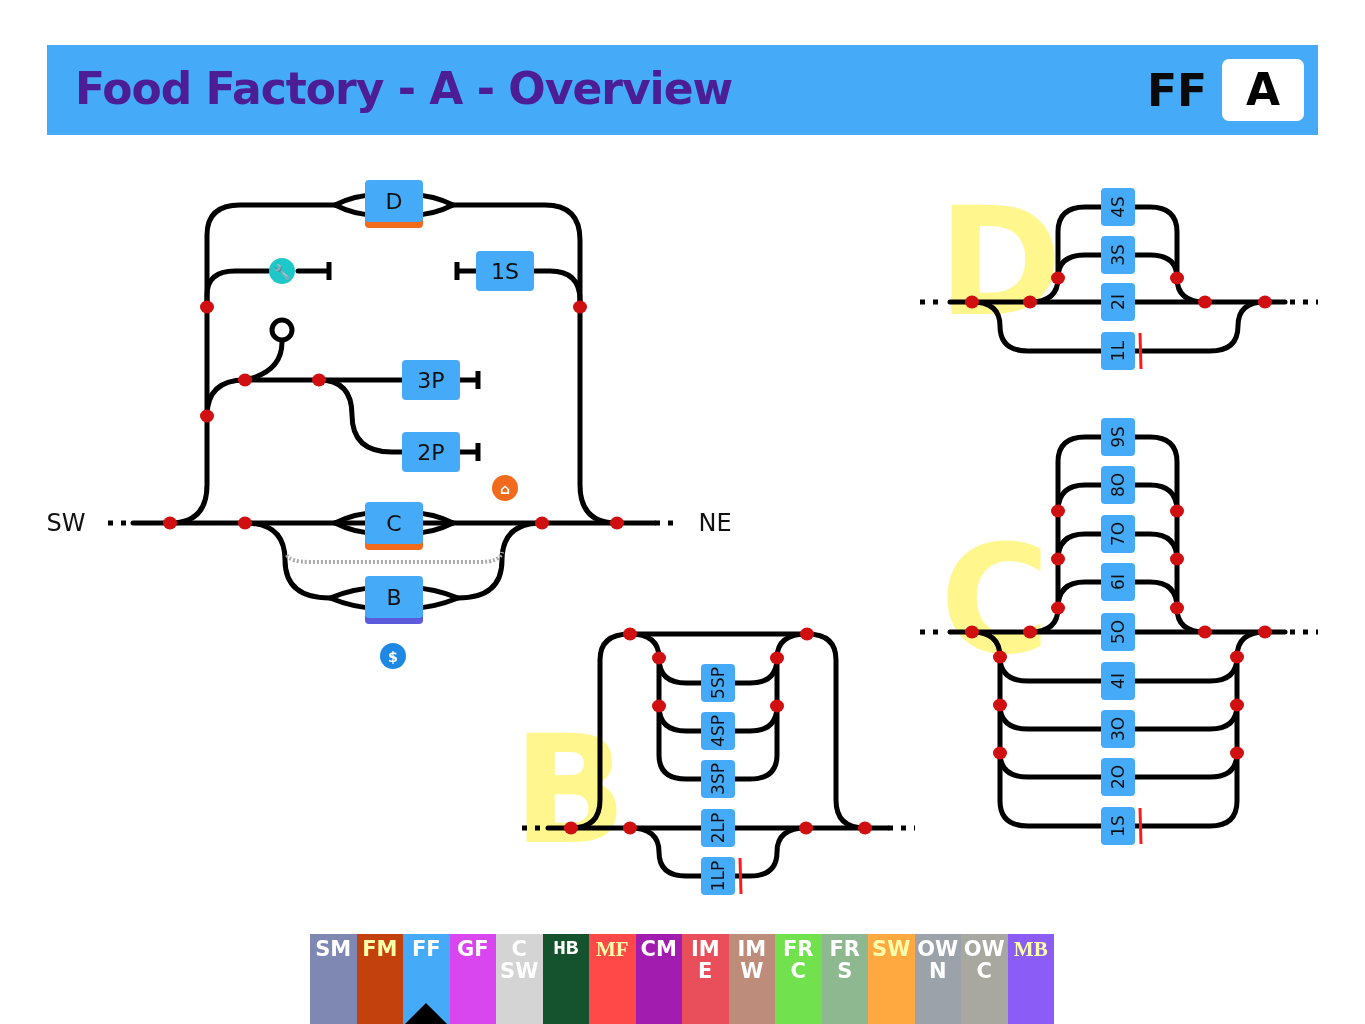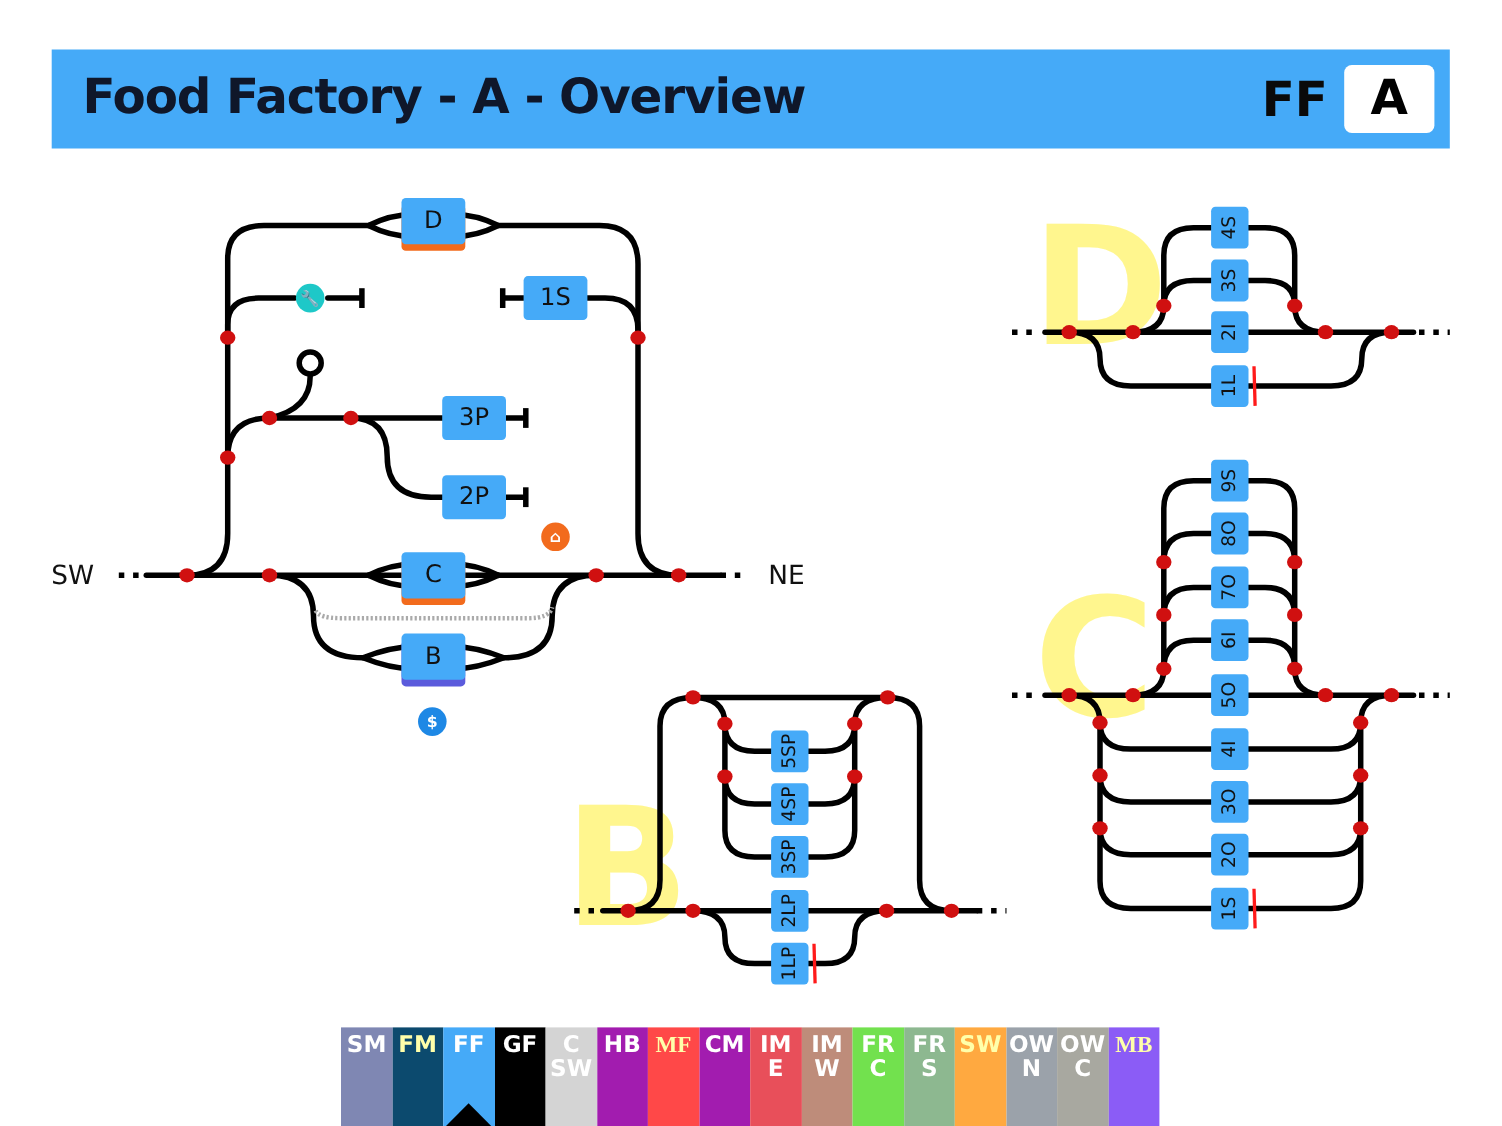--- a/index.html
+++ b/index.html
@@ -1,18 +1,18 @@
 <!DOCTYPE html>
 <html><head>
 <meta charset="utf-8">
 <style>
   html,body{margin:0;padding:0;background:#fff;}
   body{width:1365px;height:1024px;position:relative;overflow:hidden;font-family:"DejaVu Sans",sans-serif;}
   .header{position:absolute;left:47px;top:45px;width:1271px;height:90px;background:#45aaf8;}
-  .title{position:absolute;left:28px;top:18px;font-size:44px;font-weight:bold;color:#0f172a;font-family:"DejaVu Sans",sans-serif;letter-spacing:-1px;}
+  .title{position:absolute;left:28px;top:18px;font-size:44px;font-weight:bold;color:#4c1d95;font-family:"DejaVu Sans",sans-serif;letter-spacing:-1px;}
   .code{position:absolute;left:1100px;top:20px;font-size:44px;font-weight:bold;color:#0a0a0a;}
   .badge{position:absolute;left:1175px;top:14px;width:82px;height:62px;background:#fff;border-radius:7px;text-align:center;line-height:62px;font-size:44px;font-weight:bold;color:#000;}
   svg.diagram{position:absolute;left:0;top:0;}
   .nav{position:absolute;left:310px;top:934px;height:90px;display:flex;}
   .nav-item{width:46.5px;height:90px;position:relative;color:#fff;font-weight:bold;font-size:21px;text-align:center;line-height:22px;padding-top:4px;box-sizing:border-box;cursor:pointer;font-family:"DejaVu Sans",sans-serif;}
   .nav-item .arrow{position:absolute;left:2px;bottom:0;width:0;height:0;border-left:21px solid transparent;border-right:21px solid transparent;border-bottom:21px solid #000;}
   .nav-item span{display:block;white-space:pre;}
 </style>
 </head>
 <body>
@@ -236,35 +236,35 @@
       <rect x="701" y="857" width="34" height="38" rx="4" fill="#45aaf8"></rect>
       <text x="718" y="876" font-size="17" font-family="&quot;DejaVu Sans&quot;, sans-serif" text-anchor="middle" dominant-baseline="central" fill="#111" transform="rotate(-90 718 876)">1LP</text>
     </g>
     <line x1="740" y1="858" x2="741" y2="894" stroke="#ff1a1a" stroke-width="3"></line>
   </svg>
 
 <div class="nav" id="nav">
     <div class="nav-item" style="background: rgb(127, 135, 179); color: rgb(255, 255, 255);">
       <span>SM</span>
     </div>
-    <div class="nav-item" style="background: #0c4a6e; color: rgb(255, 255, 170);">
+    <div class="nav-item" style="background: #c2410c; color: rgb(255, 255, 170);">
       <span>FM</span>
     </div>
     <div class="nav-item" style="background: rgb(69, 170, 248); color: rgb(255, 255, 255);">
       <span>FF</span>
       <div class="arrow"></div>
     </div>
-    <div class="nav-item" style="background: #000000; color: rgb(255, 255, 255);">
+    <div class="nav-item" style="background: #d946ef; color: rgb(255, 255, 255);">
       <span>GF</span>
     </div>
     <div class="nav-item" style="background: rgb(212, 212, 212); color: rgb(255, 255, 255);">
       <span>C</span>
       <span>SW</span>
     </div>
-    <div class="nav-item" style="background: #a21caf; color: rgb(255, 255, 255);">
+    <div class="nav-item" style="background: #14532d; color: rgb(255, 255, 255); font-family: Liberation Mono, monospace;">
       <span>HB</span>
     </div>
     <div class="nav-item" style="background: rgb(255, 72, 72); color: rgb(255, 255, 170); font-family: Liberation Serif, serif;">
       <span>MF</span>
     </div>
     <div class="nav-item" style="background: #a21caf; color: rgb(255, 255, 255);">
       <span>CM</span>
     </div>
     <div class="nav-item" style="background: rgb(232, 79, 90); color: rgb(255, 255, 255);">
       <span>IM</span>

